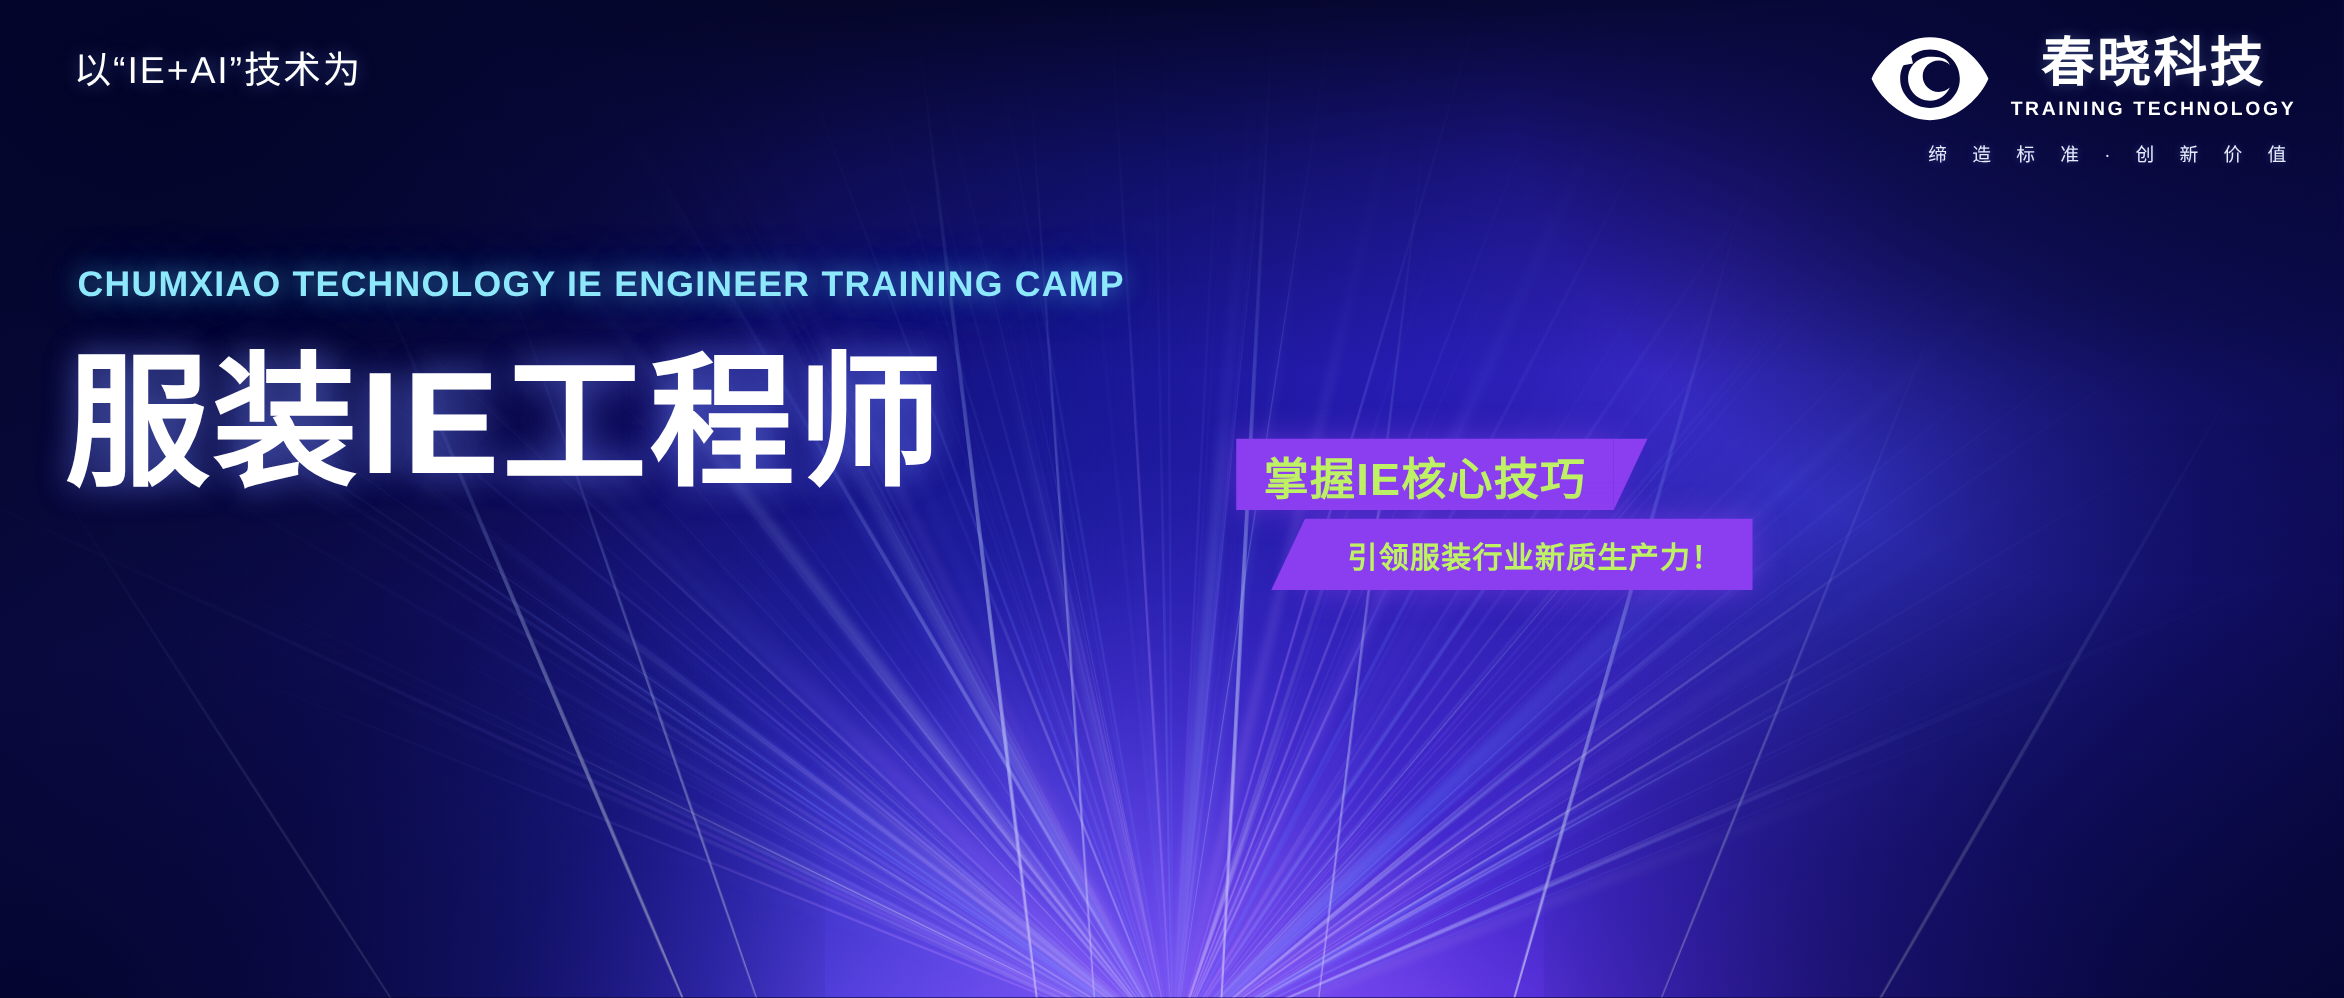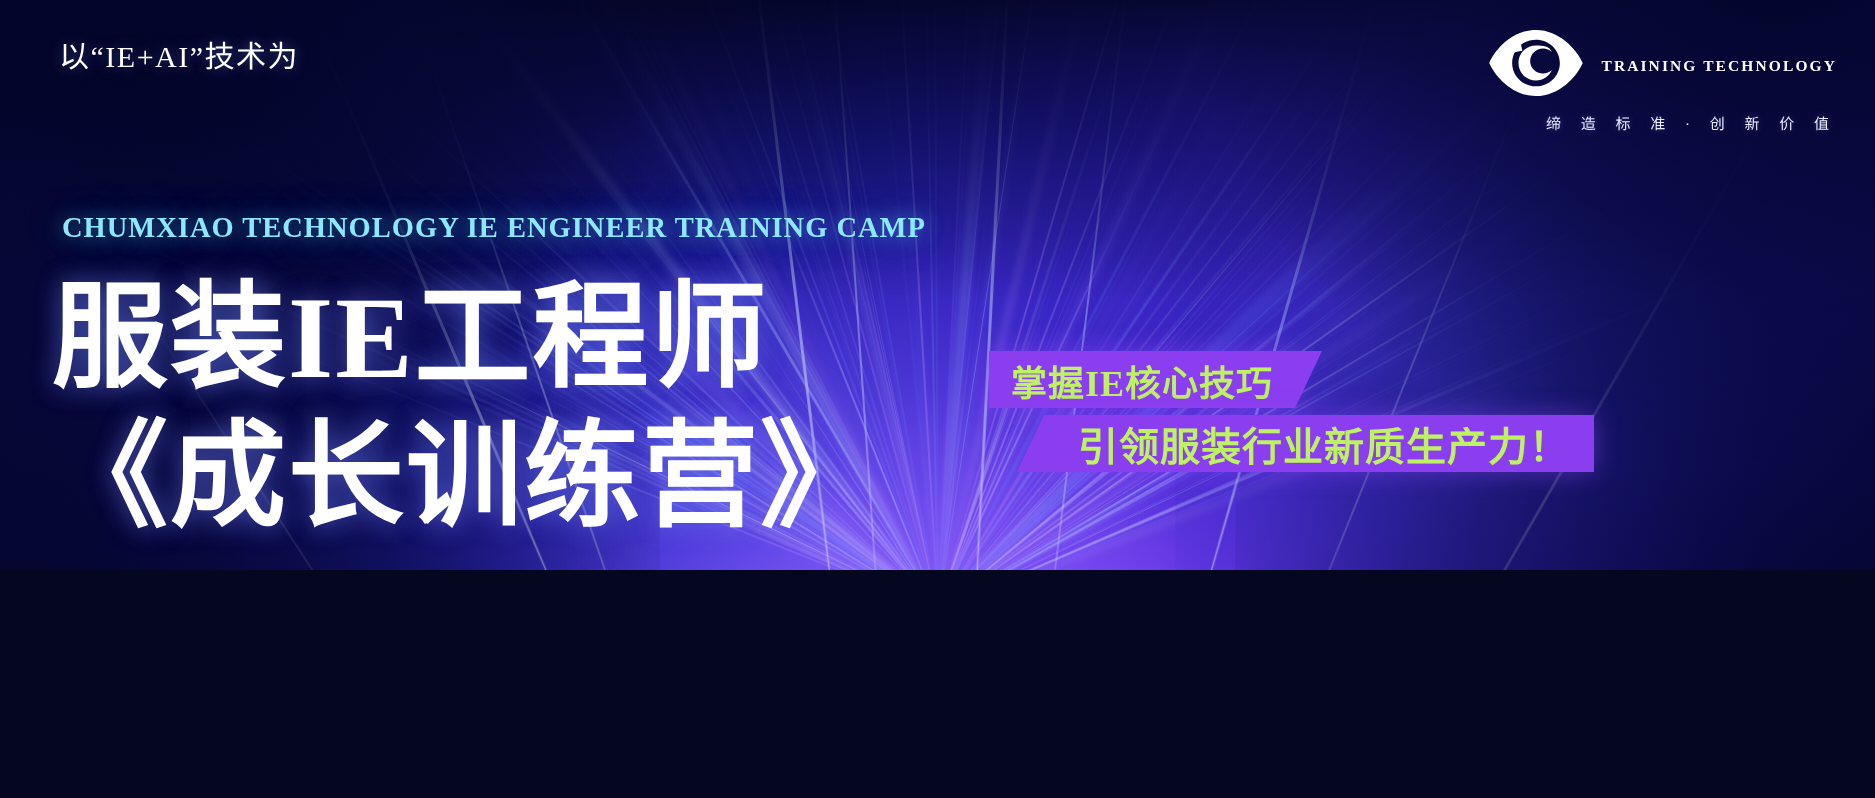--- a/index.html
+++ b/index.html
@@ -7,28 +7,27 @@
   html, body {
     width:1875px; height:798px;
     background:#05061f;
     font-family:"Liberation Sans","DejaVu Sans",sans-serif;
     overflow:hidden;
   }
 
   
   .stage {
     position:relative;
-    width:1875px; height:570px;
+    width:1875px; height:798px;
     overflow:hidden;
     background:
       radial-gradient(ellipse 1100px 900px at 56% 120%, rgba(150,70,255,0.85) 0%, rgba(90,40,220,0.45) 34%, rgba(30,20,130,0.12) 62%, rgba(0,0,0,0) 78%),
       radial-gradient(ellipse 900px 780px at 44% 108%, rgba(80,110,255,0.75) 0%, rgba(45,55,215,0.35) 40%, rgba(10,10,90,0.05) 70%),
       radial-gradient(ellipse 1500px 1200px at 50% 135%, rgba(64,40,200,0.7) 0%, rgba(20,15,110,0.3) 45%, rgba(3,4,30,0) 75%),
       linear-gradient(115deg, #070726 0%, #0b0b45 16%, #120f66 30%, #19189a 44%, #2a1fc0 56%, #3a23c9 66%, #2b1fae 76%, #141073 88%, #0a0844 100%);
-    font-family: Liberation Serif, serif;
   }
 
   
   .vig-tl, .vig-tr, .vig-bl, .vig-br, .vig-top {
     position:absolute; pointer-events:none;
   }
   .vig-tl { left:-160px; top:-180px; width:820px; height:700px;
     background:radial-gradient(ellipse at 35% 35%, rgba(3,4,40,0.96) 0%, rgba(5,6,50,0.75) 38%, rgba(6,8,60,0) 72%); }
   .vig-tr { right:-200px; top:-220px; width:860px; height:680px;
     background:radial-gradient(ellipse at 65% 30%, rgba(4,5,46,0.95) 0%, rgba(6,8,58,0.7) 40%, rgba(8,10,70,0) 74%); }
@@ -135,21 +134,21 @@
   }
   .band-1::after {
     content:""; position:absolute; right:-27px; top:0;
     width:0; height:0;
     border-top:57px solid #8b3ef0;
     border-right:27px solid transparent;
   }
   .band-2 {
     left:1044px; top:415px;
     height:57px; padding:0 24px 0 34px;
-    font-size:40px; letter-spacing:1px;
+    font-size:24px; letter-spacing:1px;
     background:#8b3ef0;
     box-shadow:0 0 26px rgba(150,70,250,0.45);
   }
   .band-2::before {
     content:""; position:absolute; left:-27px; top:0;
     width:0; height:0;
     border-bottom:57px solid #8b3ef0;
     border-left:27px solid transparent;
   }
 
@@ -391,30 +390,30 @@
     <div class="logo-row">
       <svg class="logo-mark" viewBox="0 0 100 76" aria-hidden="true">
         <path fill="#ffffff" d="M50 4C26 4 8 24 2 38c6 14 24 34 48 34s42-20 48-34C92 24 74 4 50 4z
                  M50 14c13.5 0 24.5 10.7 24.5 24S63.5 62 50 62 25.5 51.3 25.5 38 36.5 14 50 14z"></path>
         <path fill="#ffffff" d="M50 20c-10 0-18 8-18 18s8 18 18 18c7.5 0 13.5-4.4 16.3-10.8
                  -2.4 2.2-5.6 3.6-9.1 3.6-7.3 0-13.2-5.8-13.2-12.9S49.9 23 57.2 23c3.5 0 6.7 1.3 9.1 3.6
                  C63.5 20.3 57.5 20 50 20z"></path>
         <path fill="#ffffff" d="M33 12C20 17 9 28 3 38c9-6 21-11 33-12.5z"></path>
       </svg>
       <div class="logo-names">
+        <div class="logo-cn">春晓科技</div>
         <div class="logo-en">TRAINING TECHNOLOGY</div>
       </div>
     </div>
     <div class="logo-slogan">缔 造 标 准  ·  创 新 价 值</div>
   </div>
 
   <div class="eyebrow">CHUMXIAO TECHNOLOGY  IE ENGINEER TRAINING CAMP</div>
 
   <div class="headline">
     <div>服装IE工程师</div>
-    <div class="hl2">《成长训练营》</div>
   </div>
 
   <div class="band band-1">掌握IE核心技巧</div>
   <div class="band band-2">引领服装行业新质生产力！</div>
 
 
 </div>
 
 </body></html>

